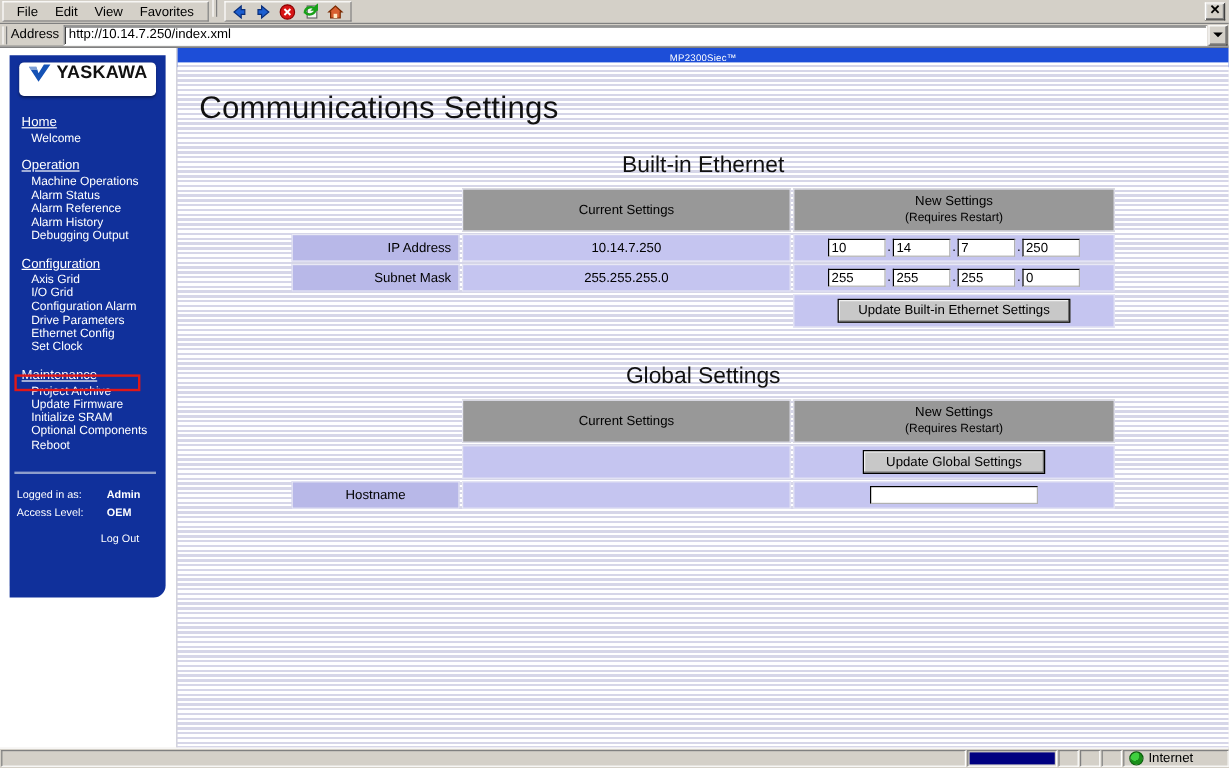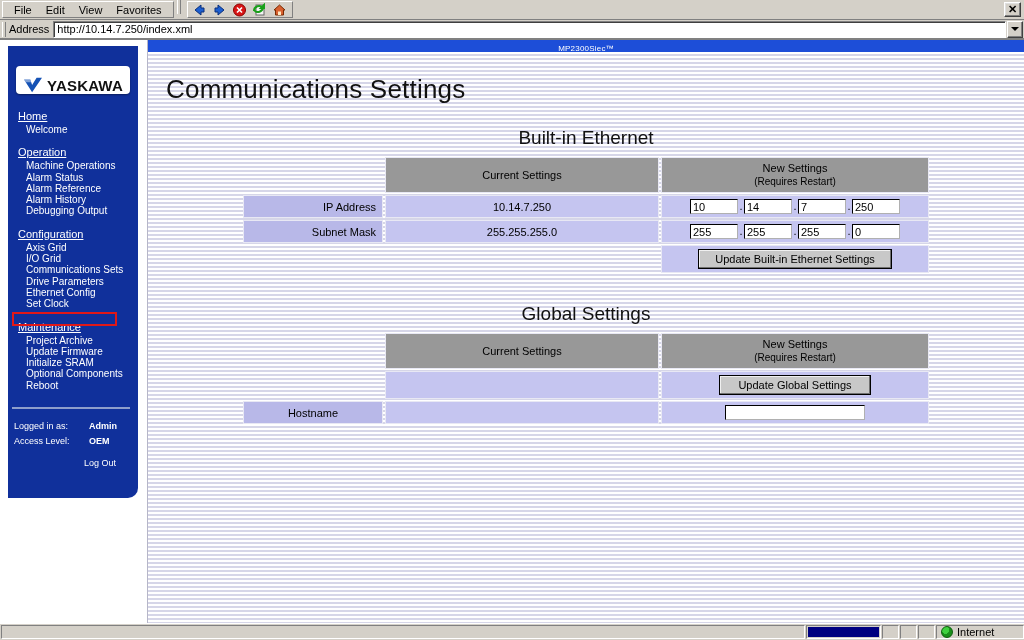--- a/index.html
+++ b/index.html
@@ -71,22 +71,22 @@
   }
 
   
   .sidebar-wrap { width:147px; background:#fff; position:relative; flex-shrink:0; }
   .sidebar {
     position:absolute; left:8px; top:6px; width:130px; height:452px;
     background:#10309b;
     border-radius: 0 0 10px 0;
   }
   .logo {
-    margin:20px auto 0 auto; width:114px; height:28px; background:#fff;
-    border-radius:4px; display:flex; align-items:flex-end; justify-content:center; gap:4px;
+    margin:6px auto 0 auto; width:114px; height:28px; background:#fff;
+    border-radius:4px; display:flex; align-items:flex-start; justify-content:center; gap:4px;
     box-shadow:0 1px 2px rgba(0,0,0,.4);
   }
   .logo-mark { width:20px; height:18px; }
   .logo-text { font-size:15px; font-weight:bold; color:#111; letter-spacing:0.2px; font-family:"Liberation Sans", sans-serif; }
 
   .nav { margin-top:16px; padding-left:10px; }
   .nav-head {
     font-size:11px; color:#fff; text-decoration:underline; margin-top:11px; margin-bottom:2px;
     cursor:pointer;
   }
@@ -280,21 +280,21 @@
           <div class="nav-head">Operation</div>
           <div class="nav-link">Machine Operations</div>
           <div class="nav-link">Alarm Status</div>
           <div class="nav-link">Alarm Reference</div>
           <div class="nav-link">Alarm History</div>
           <div class="nav-link">Debugging Output</div>
 
           <div class="nav-head">Configuration</div>
           <div class="nav-link">Axis Grid</div>
           <div class="nav-link">I/O Grid</div>
-          <div class="nav-link">Communications Sets</div>
+          <div class="nav-link">Configuration Alarm</div>
           <div class="nav-link">Drive Parameters</div>
           <div class="nav-link">Ethernet Config</div>
           <div class="nav-link">Set Clock</div>
 
           <div class="nav-head">Maintenance</div>
           <div class="nav-link">Project Archive</div>
           <div class="nav-link">Update Firmware</div>
           <div class="nav-link">Initialize SRAM</div>
           <div class="nav-link">Optional Components</div>
           <div class="nav-link">Reboot</div>

